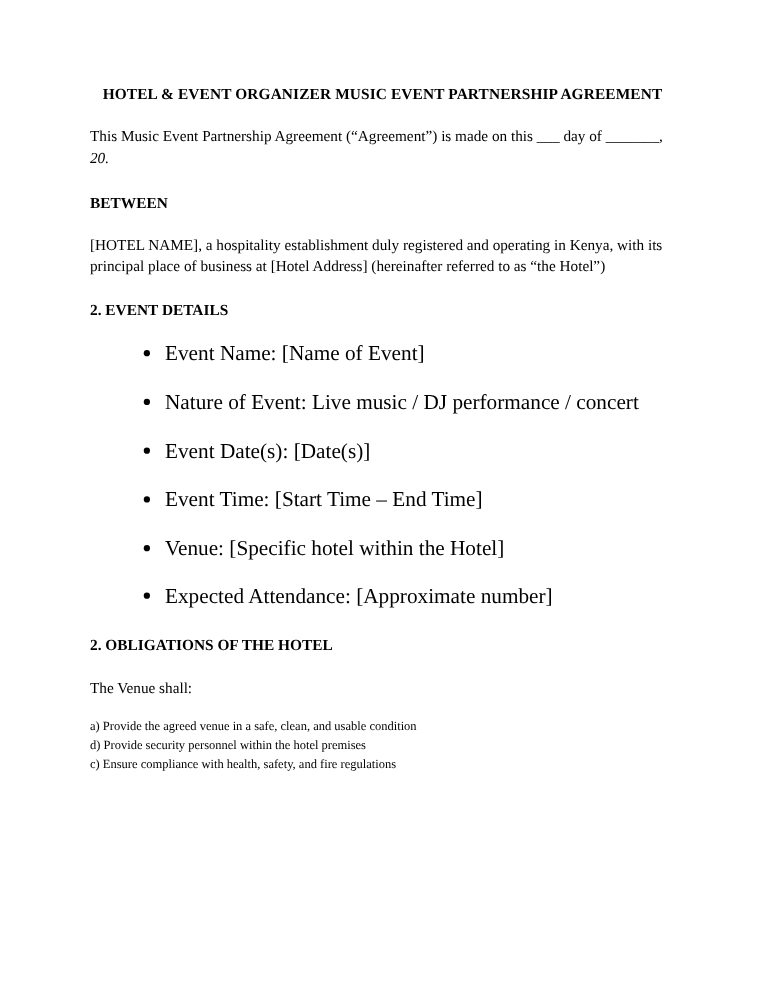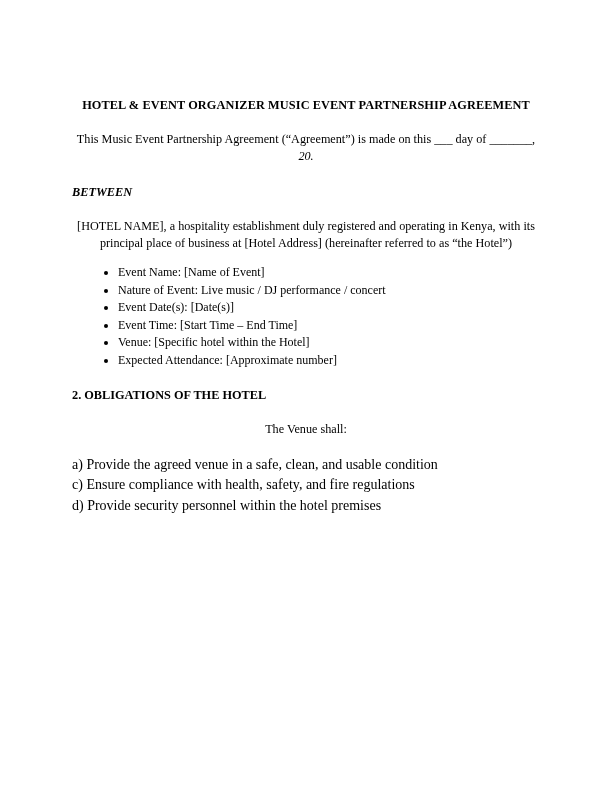--- a/index.html
+++ b/index.html
@@ -15,65 +15,64 @@
     position: relative;
     overflow: hidden;
   }
   .page {
     position: absolute;
     top: 0;
     left: 0;
     width: 612px;
     height: 576px;
     box-sizing: border-box;
-    padding: 88px 72px 40px 72px;
+    padding: 58px 72px 40px 72px;
     background: #ffffff;
   }
   .doc-title {
     font-size: 12.3px;
     font-weight: bold;
     text-align: center;
     letter-spacing: 0.1px;
     margin: 10px 0 0 0;
     line-height: 1.3;
   }
   p.body-text {
     font-size: 12.2px;
     line-height: 1.42;
     margin: 17px 0 0 0;
-    text-align: center;
+    text-align: left;
   }
   .italic {
     font-style: italic;
   }
   h2.section-head {
     font-size: 12.3px;
     font-weight: bold;
     margin: 19px 0 0 0;
     line-height: 1.3;
   }
   .between-head {
     margin-top: 22px;
-    font-style: italic;
   }
   ul.event-list {
     margin: 12px 0 0 0;
     padding-left: 46px;
     list-style-type: disc;
   }
   ul.event-list li {
-    font-size: 12px;
+    font-size: 17px;
     line-height: 1.46;
-    margin: 0;
+    margin: 14px;
   }
   .lettered-list {
     margin: 16px 0 0 0;
   }
   .lettered-list div {
-    font-size: 14px;
+    font-size: 10px;
     line-height: 1.47;
   }
 </style>
 </head>
 <body>
 
 <div class="page">
 
   <h1 class="doc-title">HOTEL &amp; EVENT ORGANIZER MUSIC EVENT PARTNERSHIP AGREEMENT</h1>
 
@@ -84,34 +83,35 @@
 
   <h2 class="section-head between-head">BETWEEN</h2>
 
   <p class="body-text">[HOTEL NAME], a hospitality establishment duly registered and operating in Kenya, with its principal place of business at [Hotel Address] (hereinafter referred to as “the Hotel”)</p>
 
 
 
 
 
 
+  <h2 class="section-head">2. EVENT DETAILS</h2>
 
   <ul class="event-list">
     <li>Event Name: [Name of Event]</li>
     <li>Nature of Event: Live music / DJ performance / concert</li>
     <li>Event Date(s): [Date(s)]</li>
     <li>Event Time: [Start Time – End Time]</li>
     <li>Venue: [Specific hotel within the Hotel]</li>
     <li>Expected Attendance: [Approximate number]</li>
   </ul>
 
   <h2 class="section-head">2. OBLIGATIONS OF THE HOTEL</h2>
 
   <p class="body-text">The Venue shall:</p>
 
   <div class="lettered-list">
     <div>a) Provide the agreed venue in a safe, clean, and usable condition</div>
+    <div>d) Provide security personnel within the hotel premises</div>
     <div>c) Ensure compliance with health, safety, and fire regulations</div>
-    <div>d) Provide security personnel within the hotel premises</div>
 
   </div>
 
 </div>
 
 </body></html>

